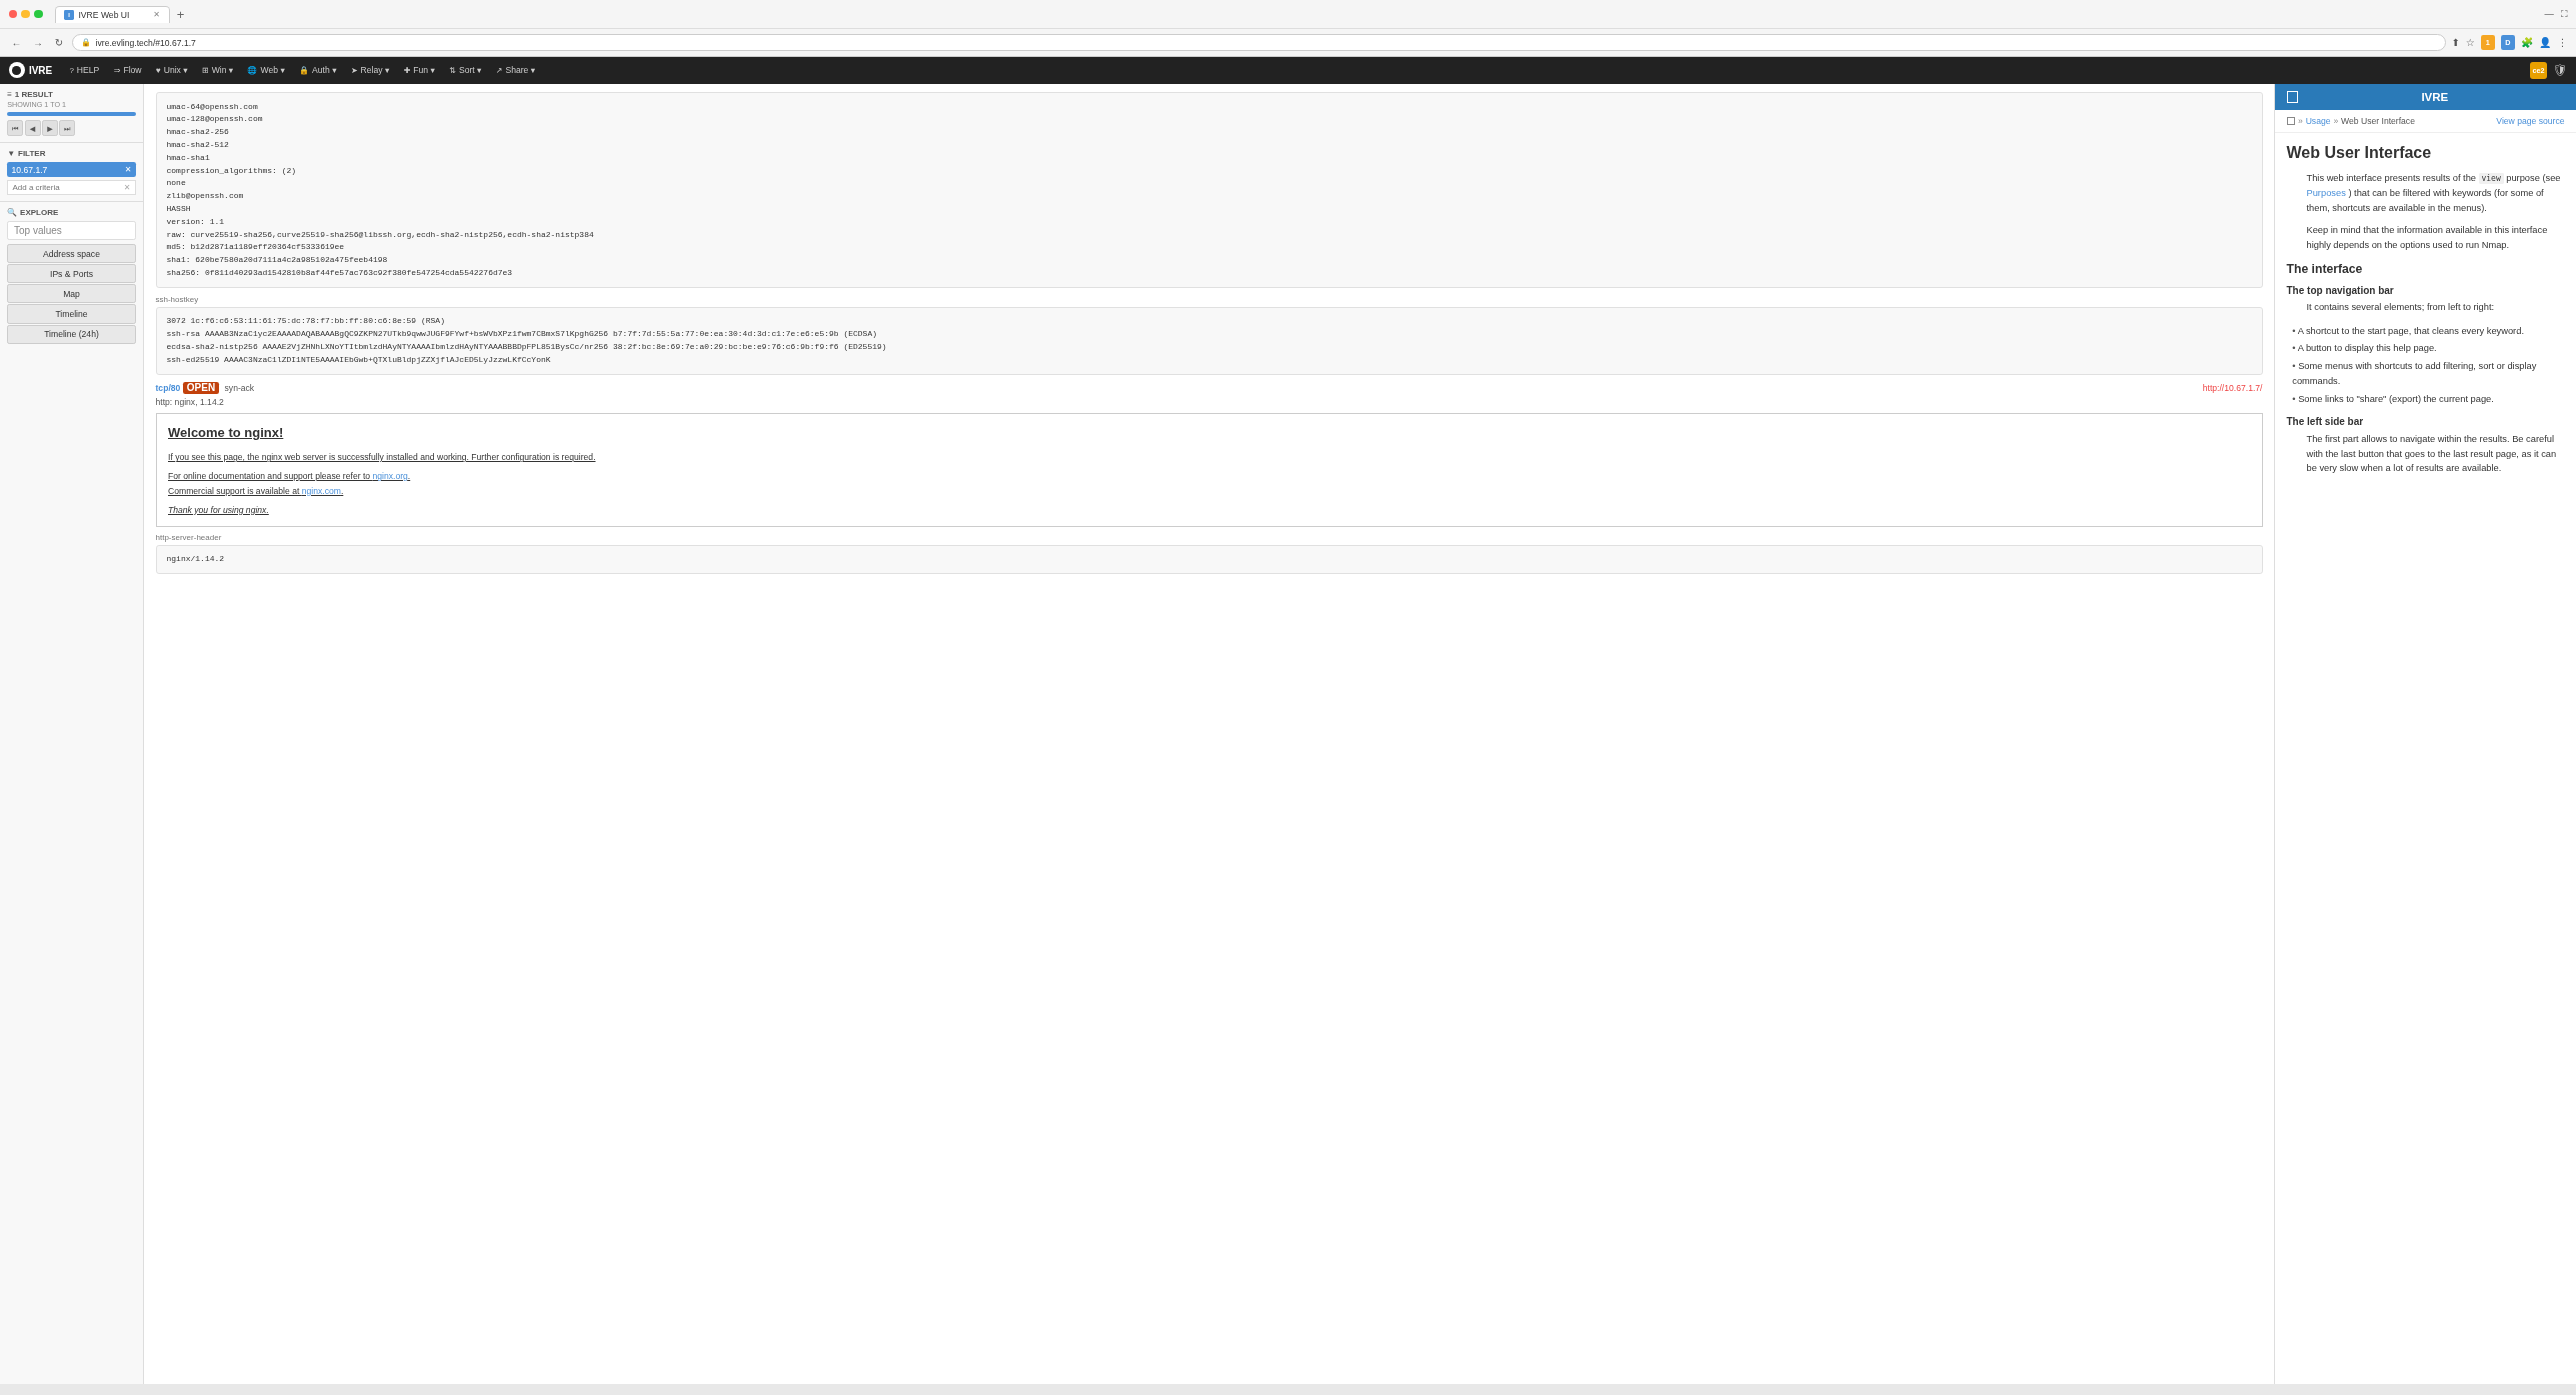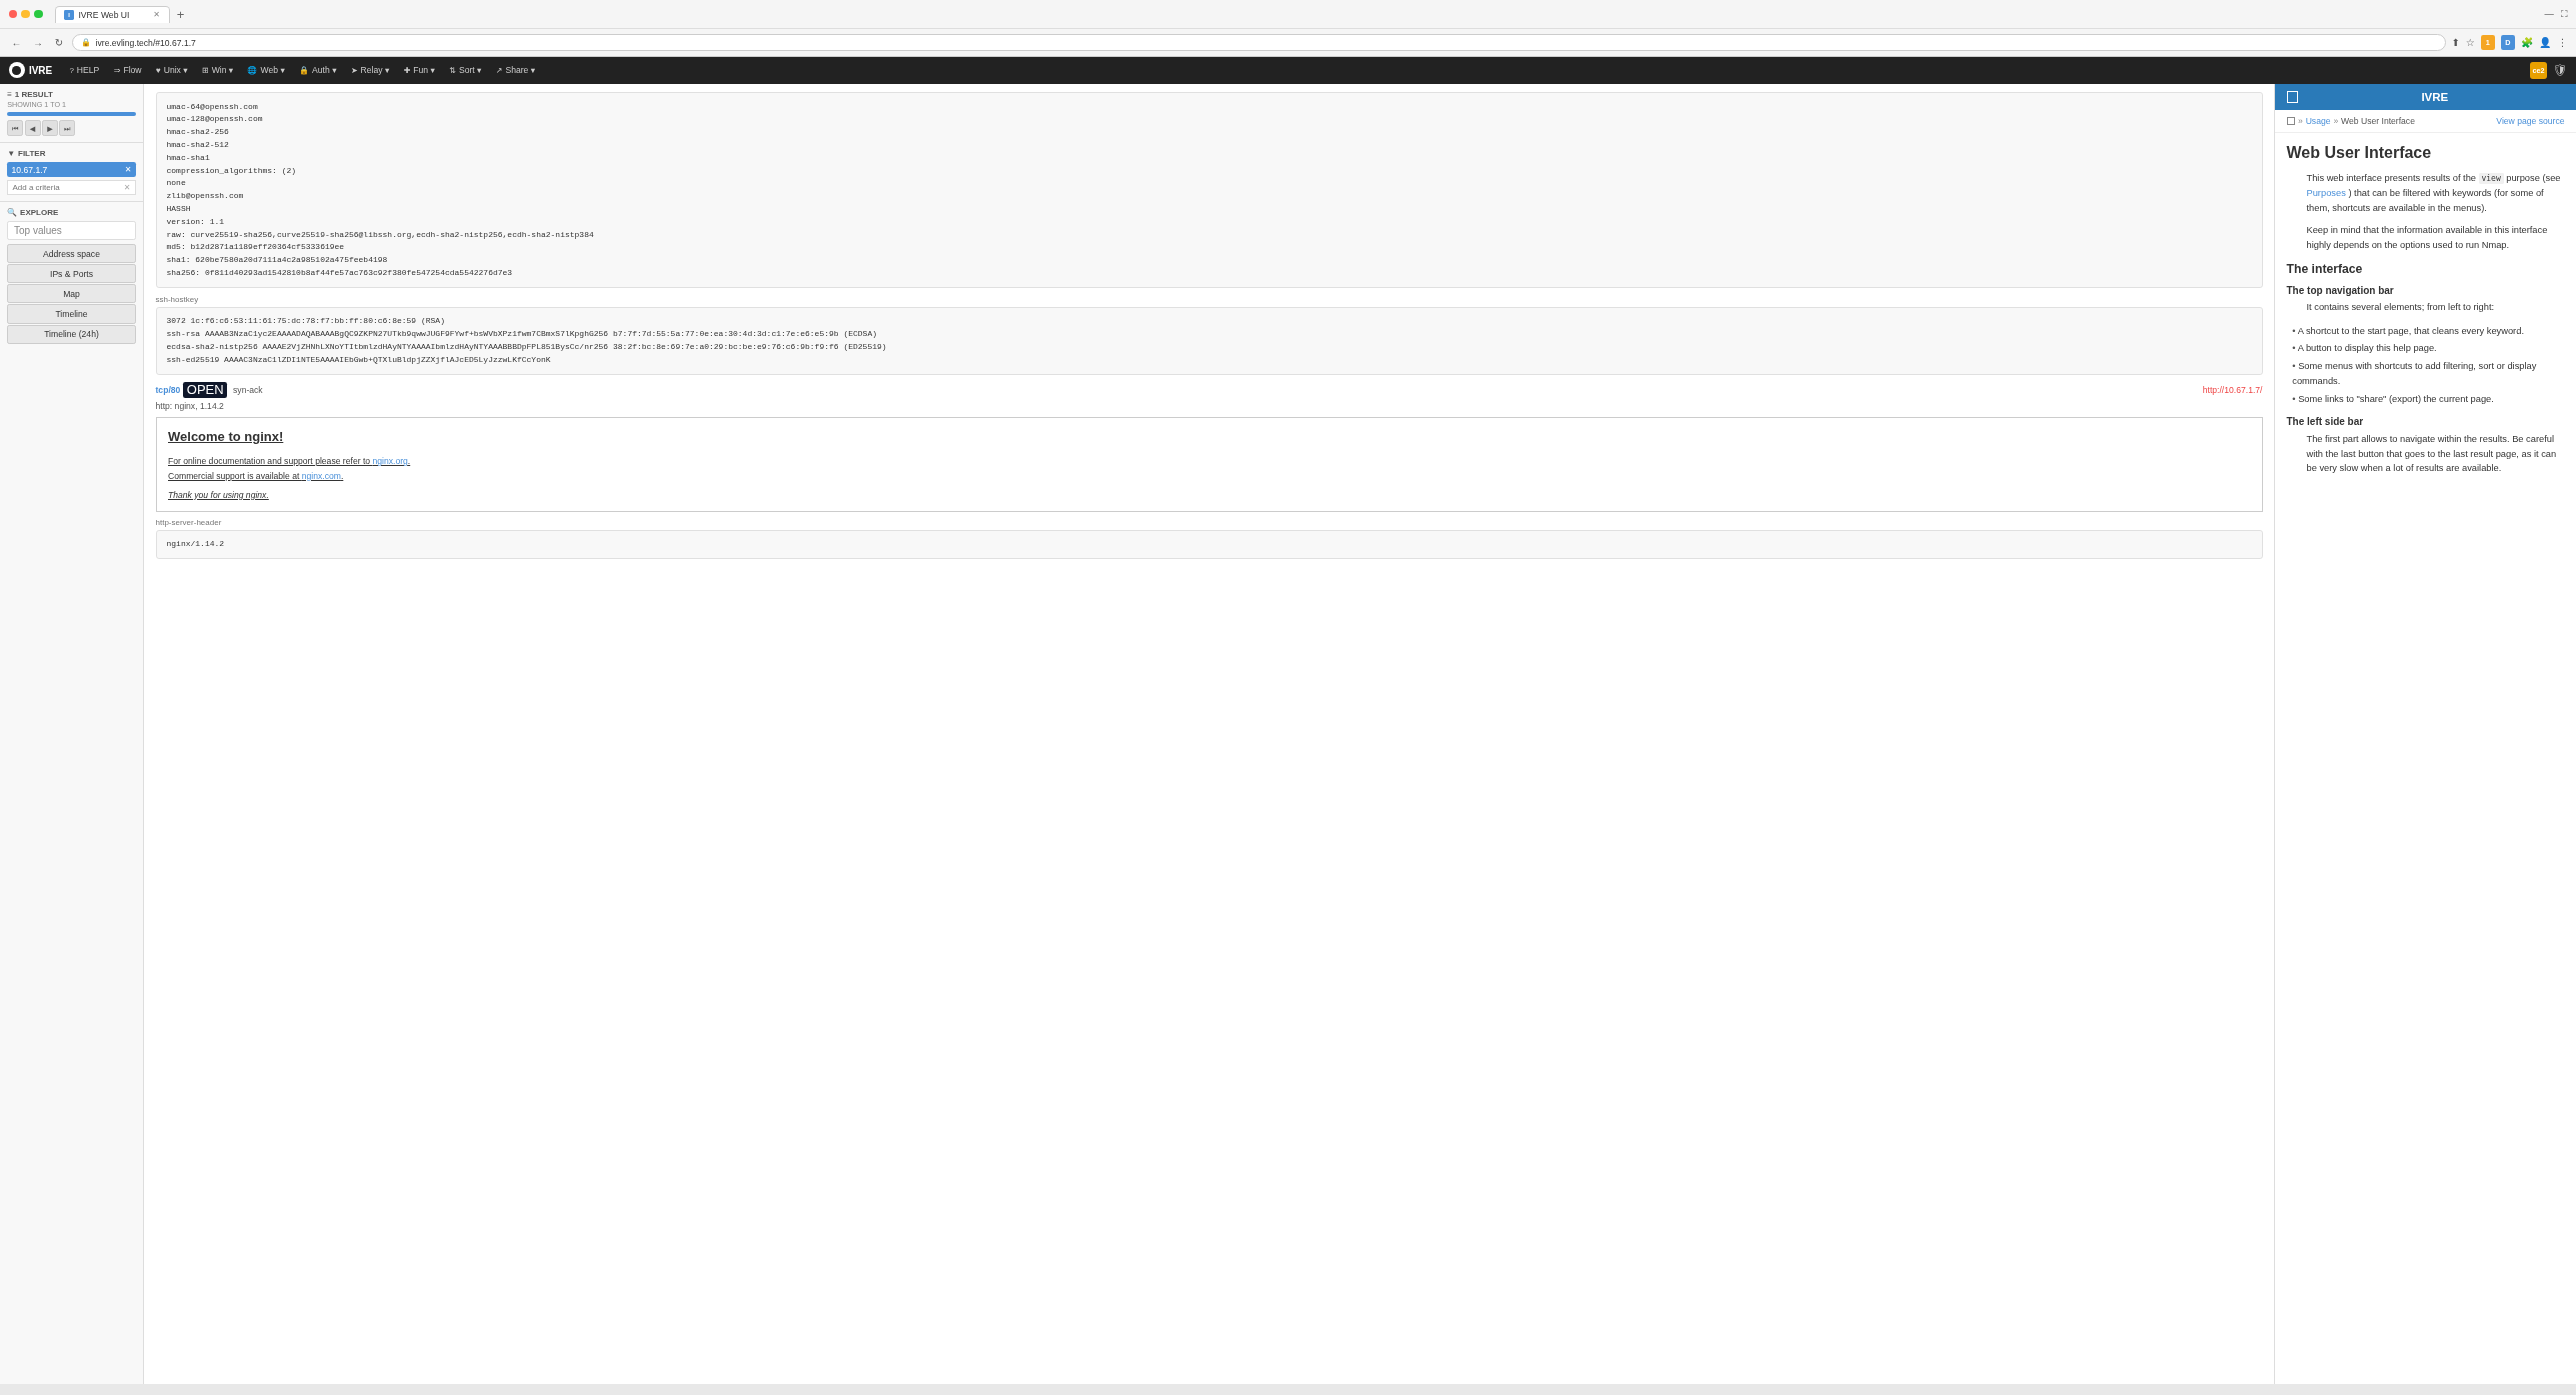--- a/index.html
+++ b/index.html
@@ -369,26 +369,26 @@
       align-items: center;
       gap: 2.9px;
     }
     .port-link {
       color: #4a90d9;
       font-size: 8.6px;
       text-decoration: none;
       font-weight: bold;
     }
     .open-badge {
-      background: #0f172a;
-      color: white;
-      font-size: 13px;
+      background: #c2410c;
+      color: white;
+      font-size: 10px;
       padding: 0.7px 3.6px;
       border-radius: 2.2px;
-      font-weight: normal;
+      font-weight: bold;
     }
     .port-protocol {
       font-size: 8.6px;
       color: #555;
     }
     .port-url {
       color: #e44;
       font-size: 8.6px;
       margin-left: auto;
     }
@@ -697,20 +697,21 @@
             <a class="port-link">tcp/80</a>
             <span class="open-badge">OPEN</span>
           </div>
           <span class="port-protocol">syn-ack</span>
           <span class="port-url">http://10.67.1.7/</span>
         </div>
         <div class="port-info">http: nginx, 1.14.2</div>
 
         <div class="nginx-box">
           <div class="nginx-title">Welcome to nginx!</div>
+          <p style="font-size:8.6px;line-height:1.7;margin-bottom:4.3px;">If you see this page, the nginx web server is successfully installed and working. Further configuration is required.</p>
           <p style="font-size:8.6px;line-height:1.7;margin-bottom:4.3px;">
             <span>For online documentation and support please refer to </span><a class="nginx-link">nginx.org</a>.<br>
             <span>Commercial support is available at </span><a class="nginx-link">nginx.com</a>.
           </p>
           <p class="nginx-italic" style="font-size:8.6px;">Thank you for using nginx.</p>
         </div>
 
         <div class="section-label">http-server-header</div>
         <div class="code-block">nginx/1.14.2</div>
       </div>

